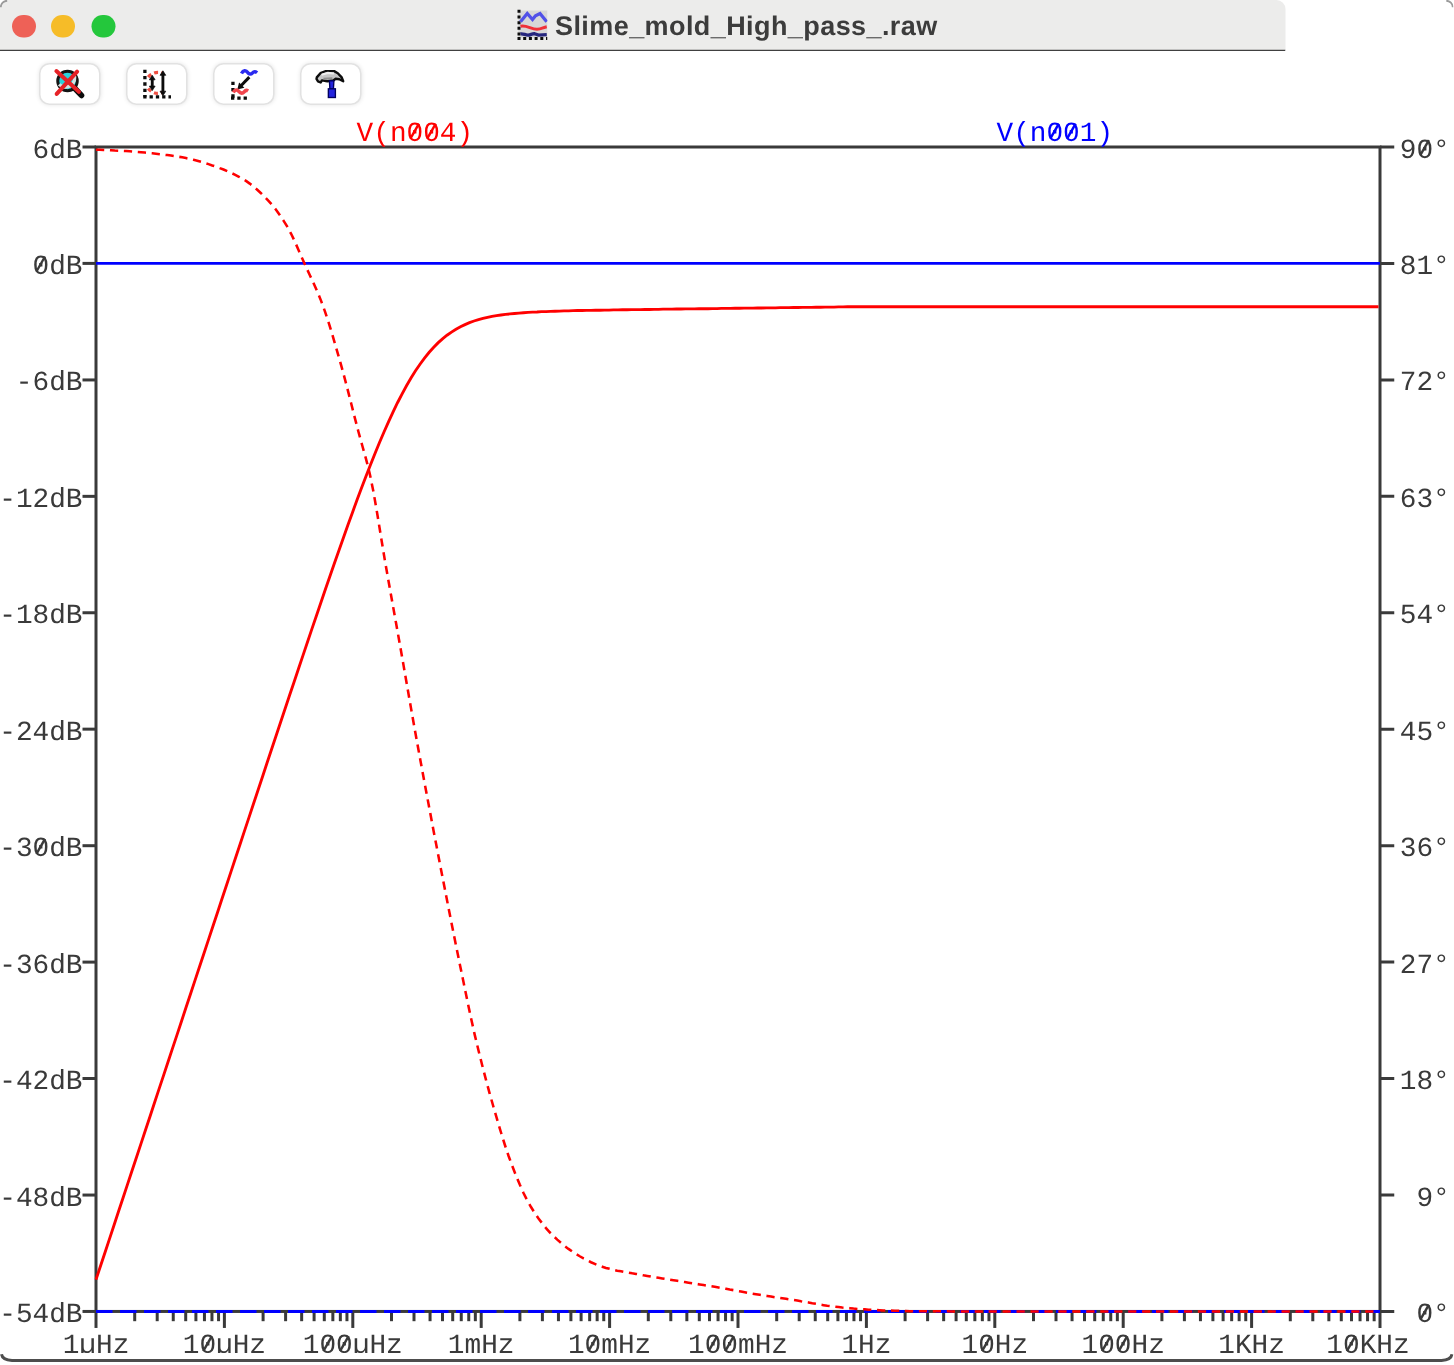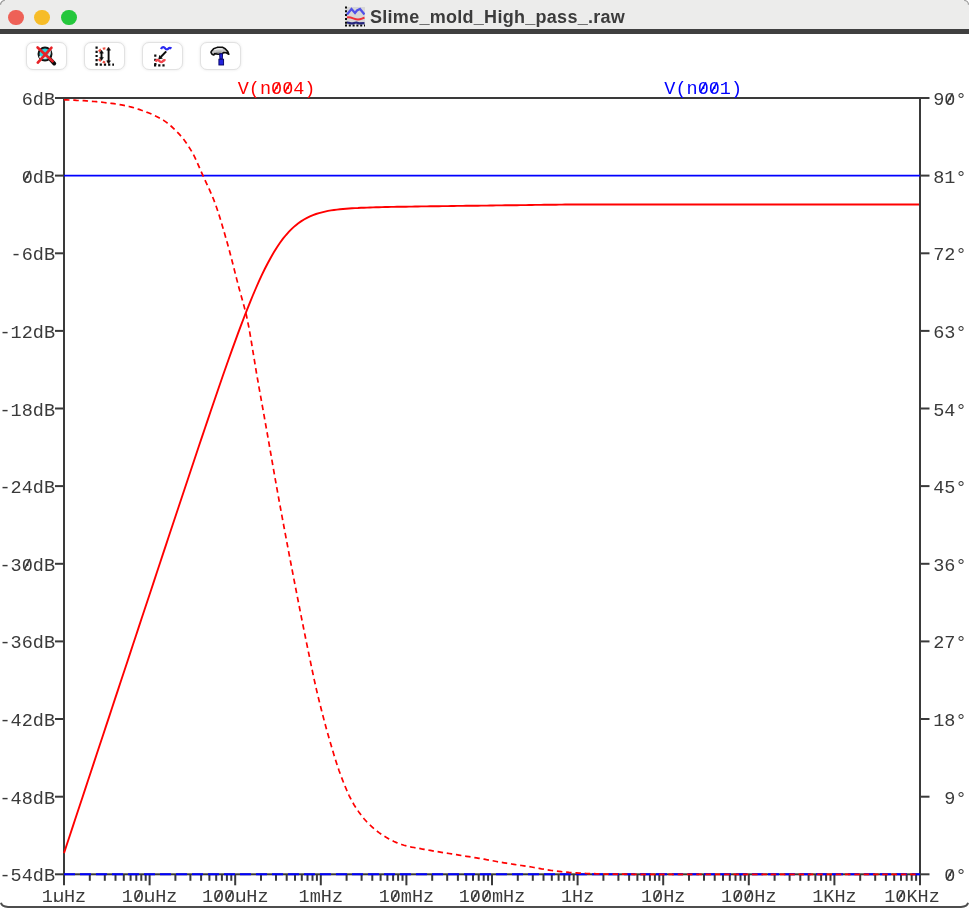--- a/index.html
+++ b/index.html
@@ -1,15 +1,15 @@
 <!DOCTYPE html>
 <html><head><meta charset="utf-8"><style>
 *{margin:0;padding:0;box-sizing:border-box}
 body{width:969px;height:910px;background:#fff;position:relative;overflow:hidden;font-family:"Liberation Sans",sans-serif}
-#tbar{position:absolute;left:0;top:0;width:969px;height:34px;background:#ececeb;border-bottom:5px solid #404040;border-radius:6px 6px 0 0}
+#tbar{position:absolute;left:0;top:0;width:857px;height:34px;background:#ececeb;border-bottom:1px solid #404040;border-radius:6px 6px 0 0}
 .tl{position:absolute;top:9.7px;width:15.8px;height:15.8px;border-radius:50%}
 #ttl{position:absolute;left:342px;top:0;height:34px;display:flex;align-items:center;font-weight:bold;font-size:18px;color:#3c3c3c;letter-spacing:0.28px}
 #bline{position:absolute;left:0;top:896px;width:969px;height:14px}
 .curl{position:absolute;top:0;width:9px;height:9px}
 </style></head><body>
 <svg width="969" height="902" viewBox="0 0 969 902" style="position:absolute;left:0;top:0">
 <g stroke="#3a3a3a" stroke-width="2">
       <line x1="55.0" y1="98.0" x2="64.0" y2="98.0"></line>
       <line x1="920.0" y1="98.0" x2="929.5" y2="98.0"></line>
       <line x1="55.0" y1="175.6" x2="64.0" y2="175.6"></line>

